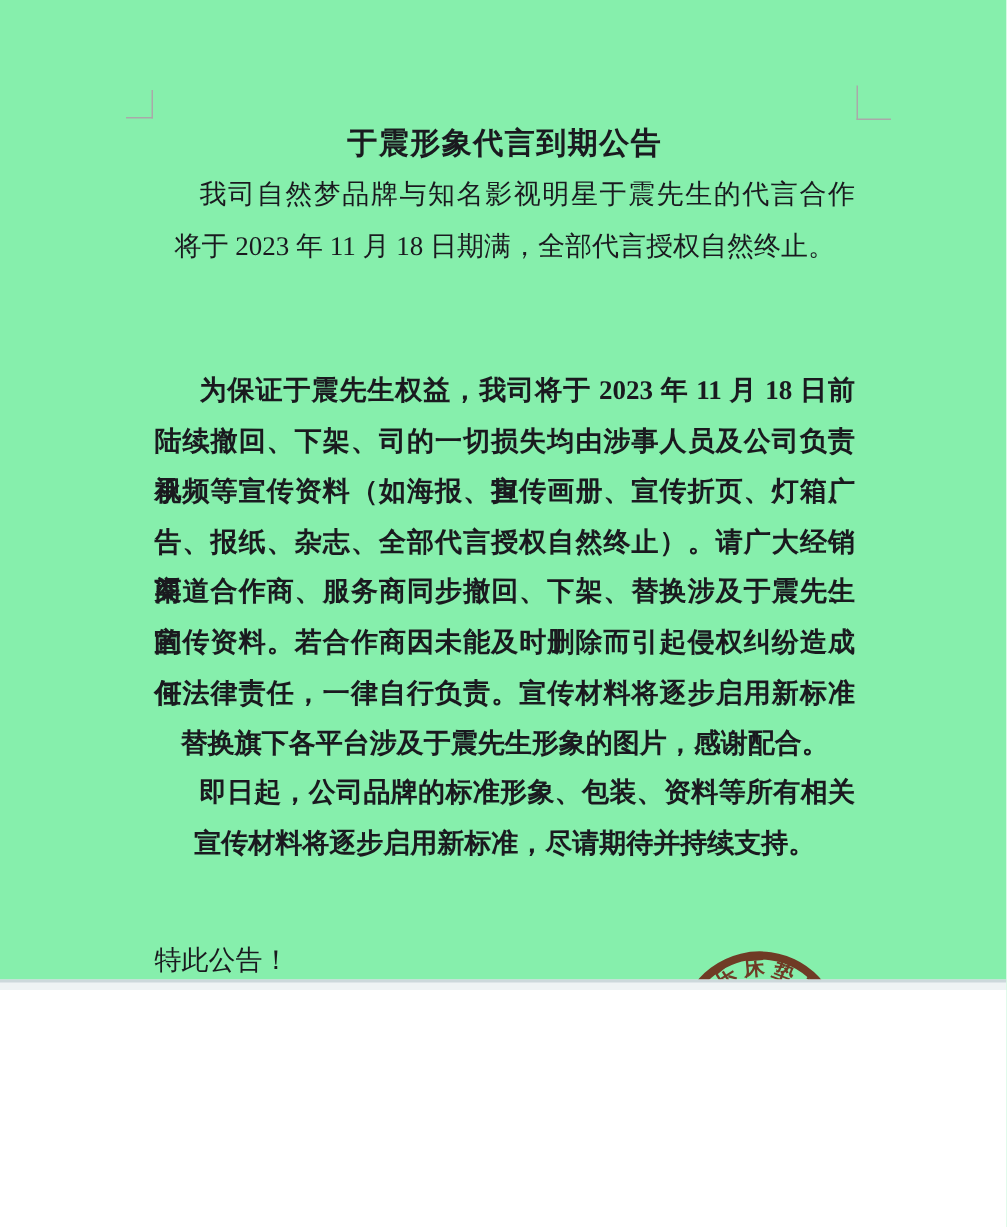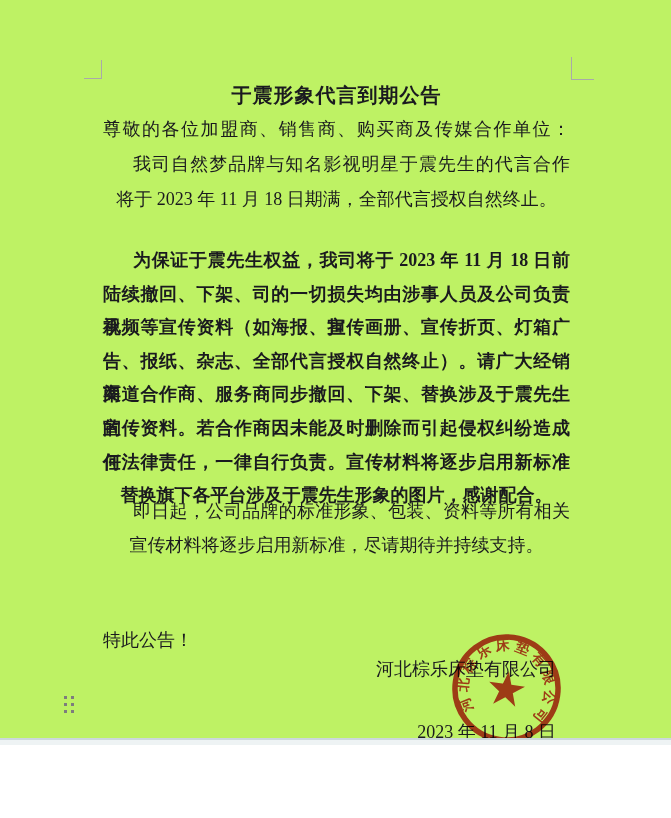--- a/index.html
+++ b/index.html
@@ -1,19 +1,19 @@
 <!DOCTYPE html>
 <html><head>
 <meta charset="utf-8">
 <style>
   html,body{margin:0;padding:0;background:#ffffff;}
   .page{
     position:relative;
-    width:671px;height:745px;
-    background:#bef264;
+    width:671px;height:660px;
+    background:#86efac;
     overflow:hidden;
     font-family:"Liberation Serif","DejaVu Serif",serif;
     color:#1a1a1f;
   }
   
   .crop-mark{position:absolute;}
   .crop-mark.left{
     left:84px;top:60px;width:17px;height:18px;
     border-right:1px solid #a9a9a9;border-bottom:1px solid #a9a9a9;
   }
@@ -36,21 +36,21 @@
   }
   .tline.just{
     white-space:normal;
     text-align:justify;
     text-align-last:justify;
   }
   .tline.indent{text-indent:30px;}
   #group-intro{top:112px;}
   #group-intro .tline{height:35px;line-height:35px;}
   #group-para2{top:244px;font-weight:bold;}
-  #group-para3{top:495px;}
+  #group-para3{top:512px;font-weight:bold;}
   .closing{
     position:absolute;left:103px;top:623px;width:467px;
     font-size:18px;height:34px;line-height:34px;font-family:Liberation Serif, serif;
   }
   .sig-line{
     position:absolute;left:103px;width:467px;
     font-size:18px;height:34px;line-height:34px;
     text-align:right;padding-right:14px;box-sizing:border-box;
   }
   #sig-company{top:652px;}
@@ -86,21 +86,20 @@
 <body>
 
 <div class="page">
 
   <div class="crop-mark left"></div>
   <div class="crop-mark right"></div>
 
   <h1 class="title">于震形象代言到期公告</h1>
 
   <div class="textblock" id="group-intro">
-    <div class="tline just">尊敬的各位加盟商、销售商、购买商及传媒合作单位：</div>
     <div>
         <div class="tline indent just">我司自然梦品牌与知名影视明星于震先生的代言合作</div>
         <div class="tline">将于 2023 年 11 月 18 日期满，全部代言授权自然终止。</div>
       </div>
   </div>
 
   <div class="textblock" id="group-para2">
       <div class="tline indent just">为保证于震先生权益，我司将于 2023 年 11 月 18 日前</div>
       <div class="tline just">陆续撤回、下架、司的一切损失均由涉事人员及公司负责承担、</div>
       <div class="tline just">视频等宣传资料（如海报、宣传画册、宣传折页、灯箱广</div>

